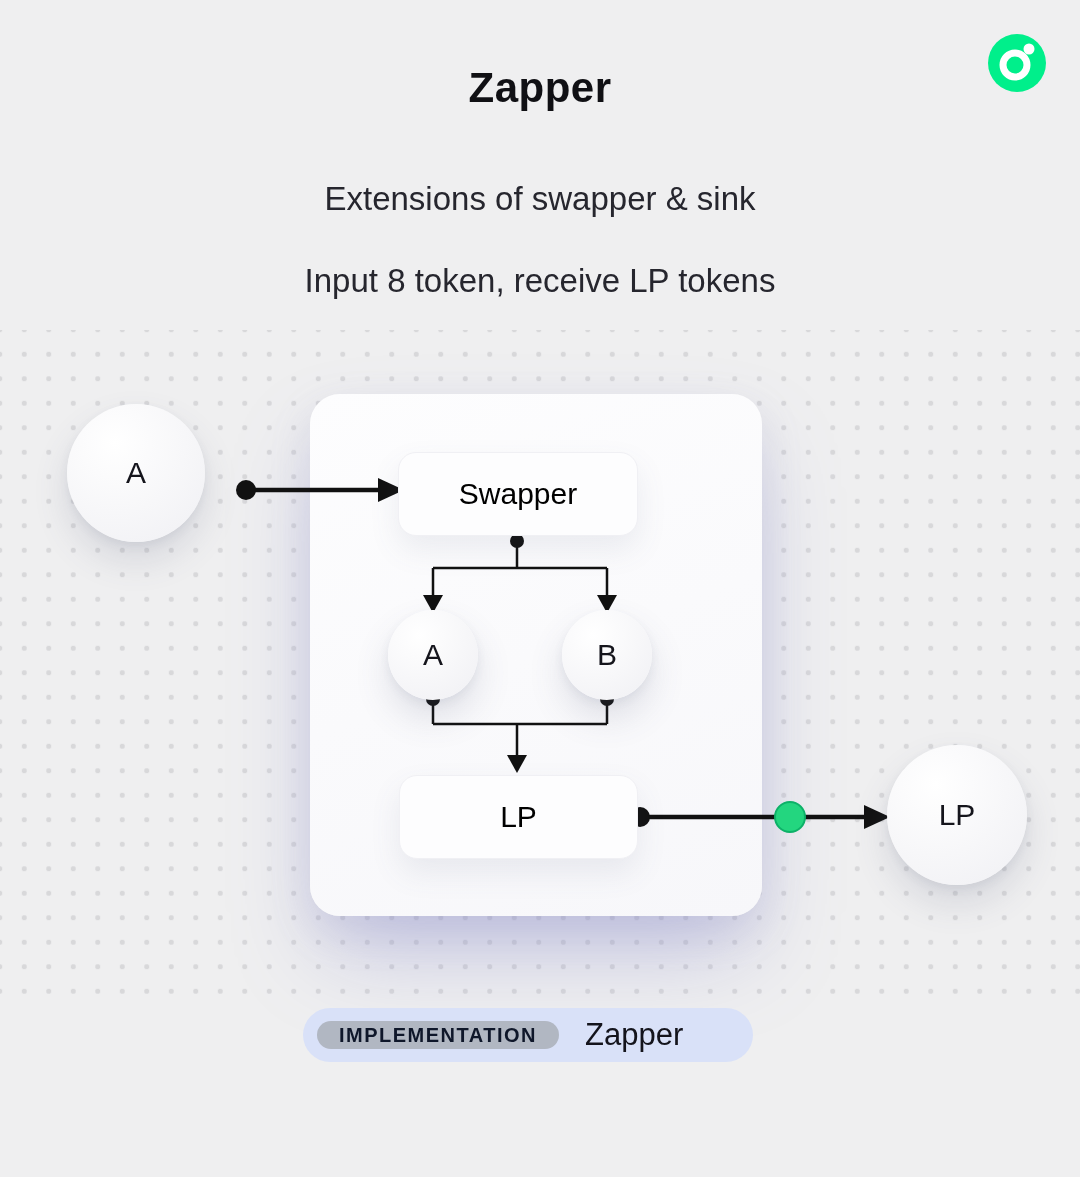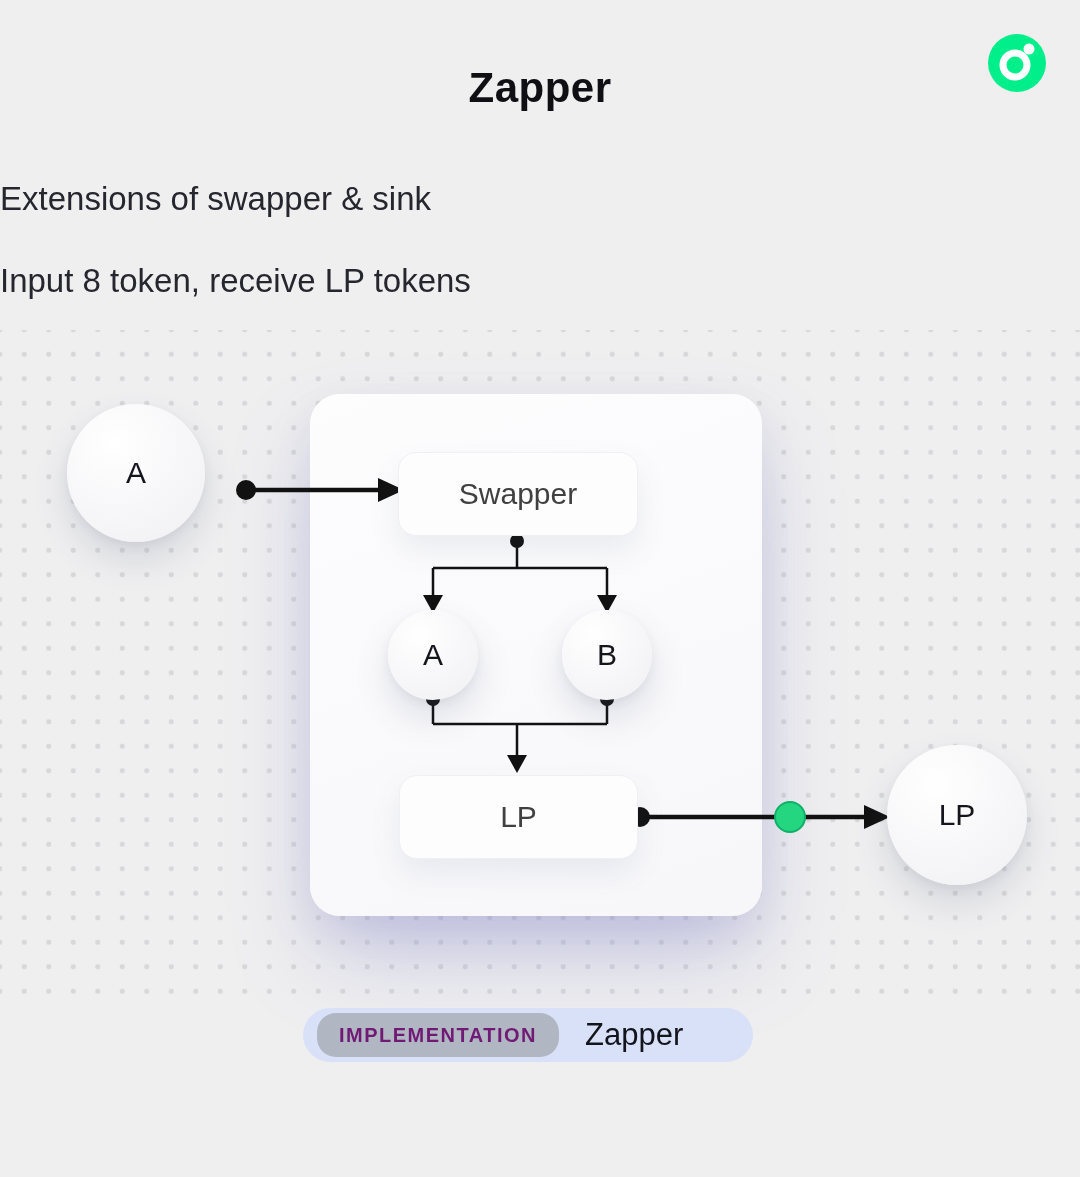--- a/index.html
+++ b/index.html
@@ -31,21 +31,21 @@
     top: 64px; left: 0; width: 100%;
     text-align: center;
     font-size: 42px; font-weight: 700;
     color: #101014; letter-spacing: 0.5px;
     margin: 0;
     z-index: 3;
   }
   .sub {
     position: absolute;
     left: 0; width: 100%;
-    text-align: left;
+    text-align: center;
     font-size: 33px; font-weight: 400;
     color: #26262e;
     z-index: 3;
   }
   .sub1 { top: 180px; }
   .sub2 { top: 262px; }
 
   .logo {
     position: absolute;
     left: 988px; top: 34px;
@@ -87,42 +87,42 @@
   .circle.output { left: 887px; top: 745px; width: 140px; height: 140px; }
 
   .nbox {
     position: absolute;
     border-radius: 18px;
     background: #fdfdfe;
     border: 1px solid #f0f0f4;
     box-shadow: 0 14px 30px rgba(90,94,130,0.10);
     display: flex; align-items: center; justify-content: center;
     z-index: 3;
-    font-size: 30px; color: #404040;
+    font-size: 30px; color: #000000;
   }
   .nbox.swapper { left: 398px; top: 452px; width: 238px; height: 82px; }
   .nbox.lp      { left: 399px; top: 775px; width: 237px; height: 82px; }
 
   .footer-pill {
     position: absolute;
     left: 303px; top: 1008px;
     width: 450px; height: 54px;
     border-radius: 27px;
     background: #d9e1f8;
     display: flex; align-items: center;
     gap: 26px;
     padding: 0 14px;
     box-sizing: border-box;
     z-index: 3;
   }
   .impl-badge {
     background: #b1b7c2;
-    color: #701a75;
+    color: #0f172a;
     border-radius: 19px;
-    height: 44px;
+    height: 28px;
     display: flex; align-items: center;
     padding: 0 22px;
     font-size: 20px; font-weight: 700;
     letter-spacing: 1.5px;
     white-space: nowrap;
   }
   .impl-name {
     font-size: 31px;
     color: #14141c;
   }

